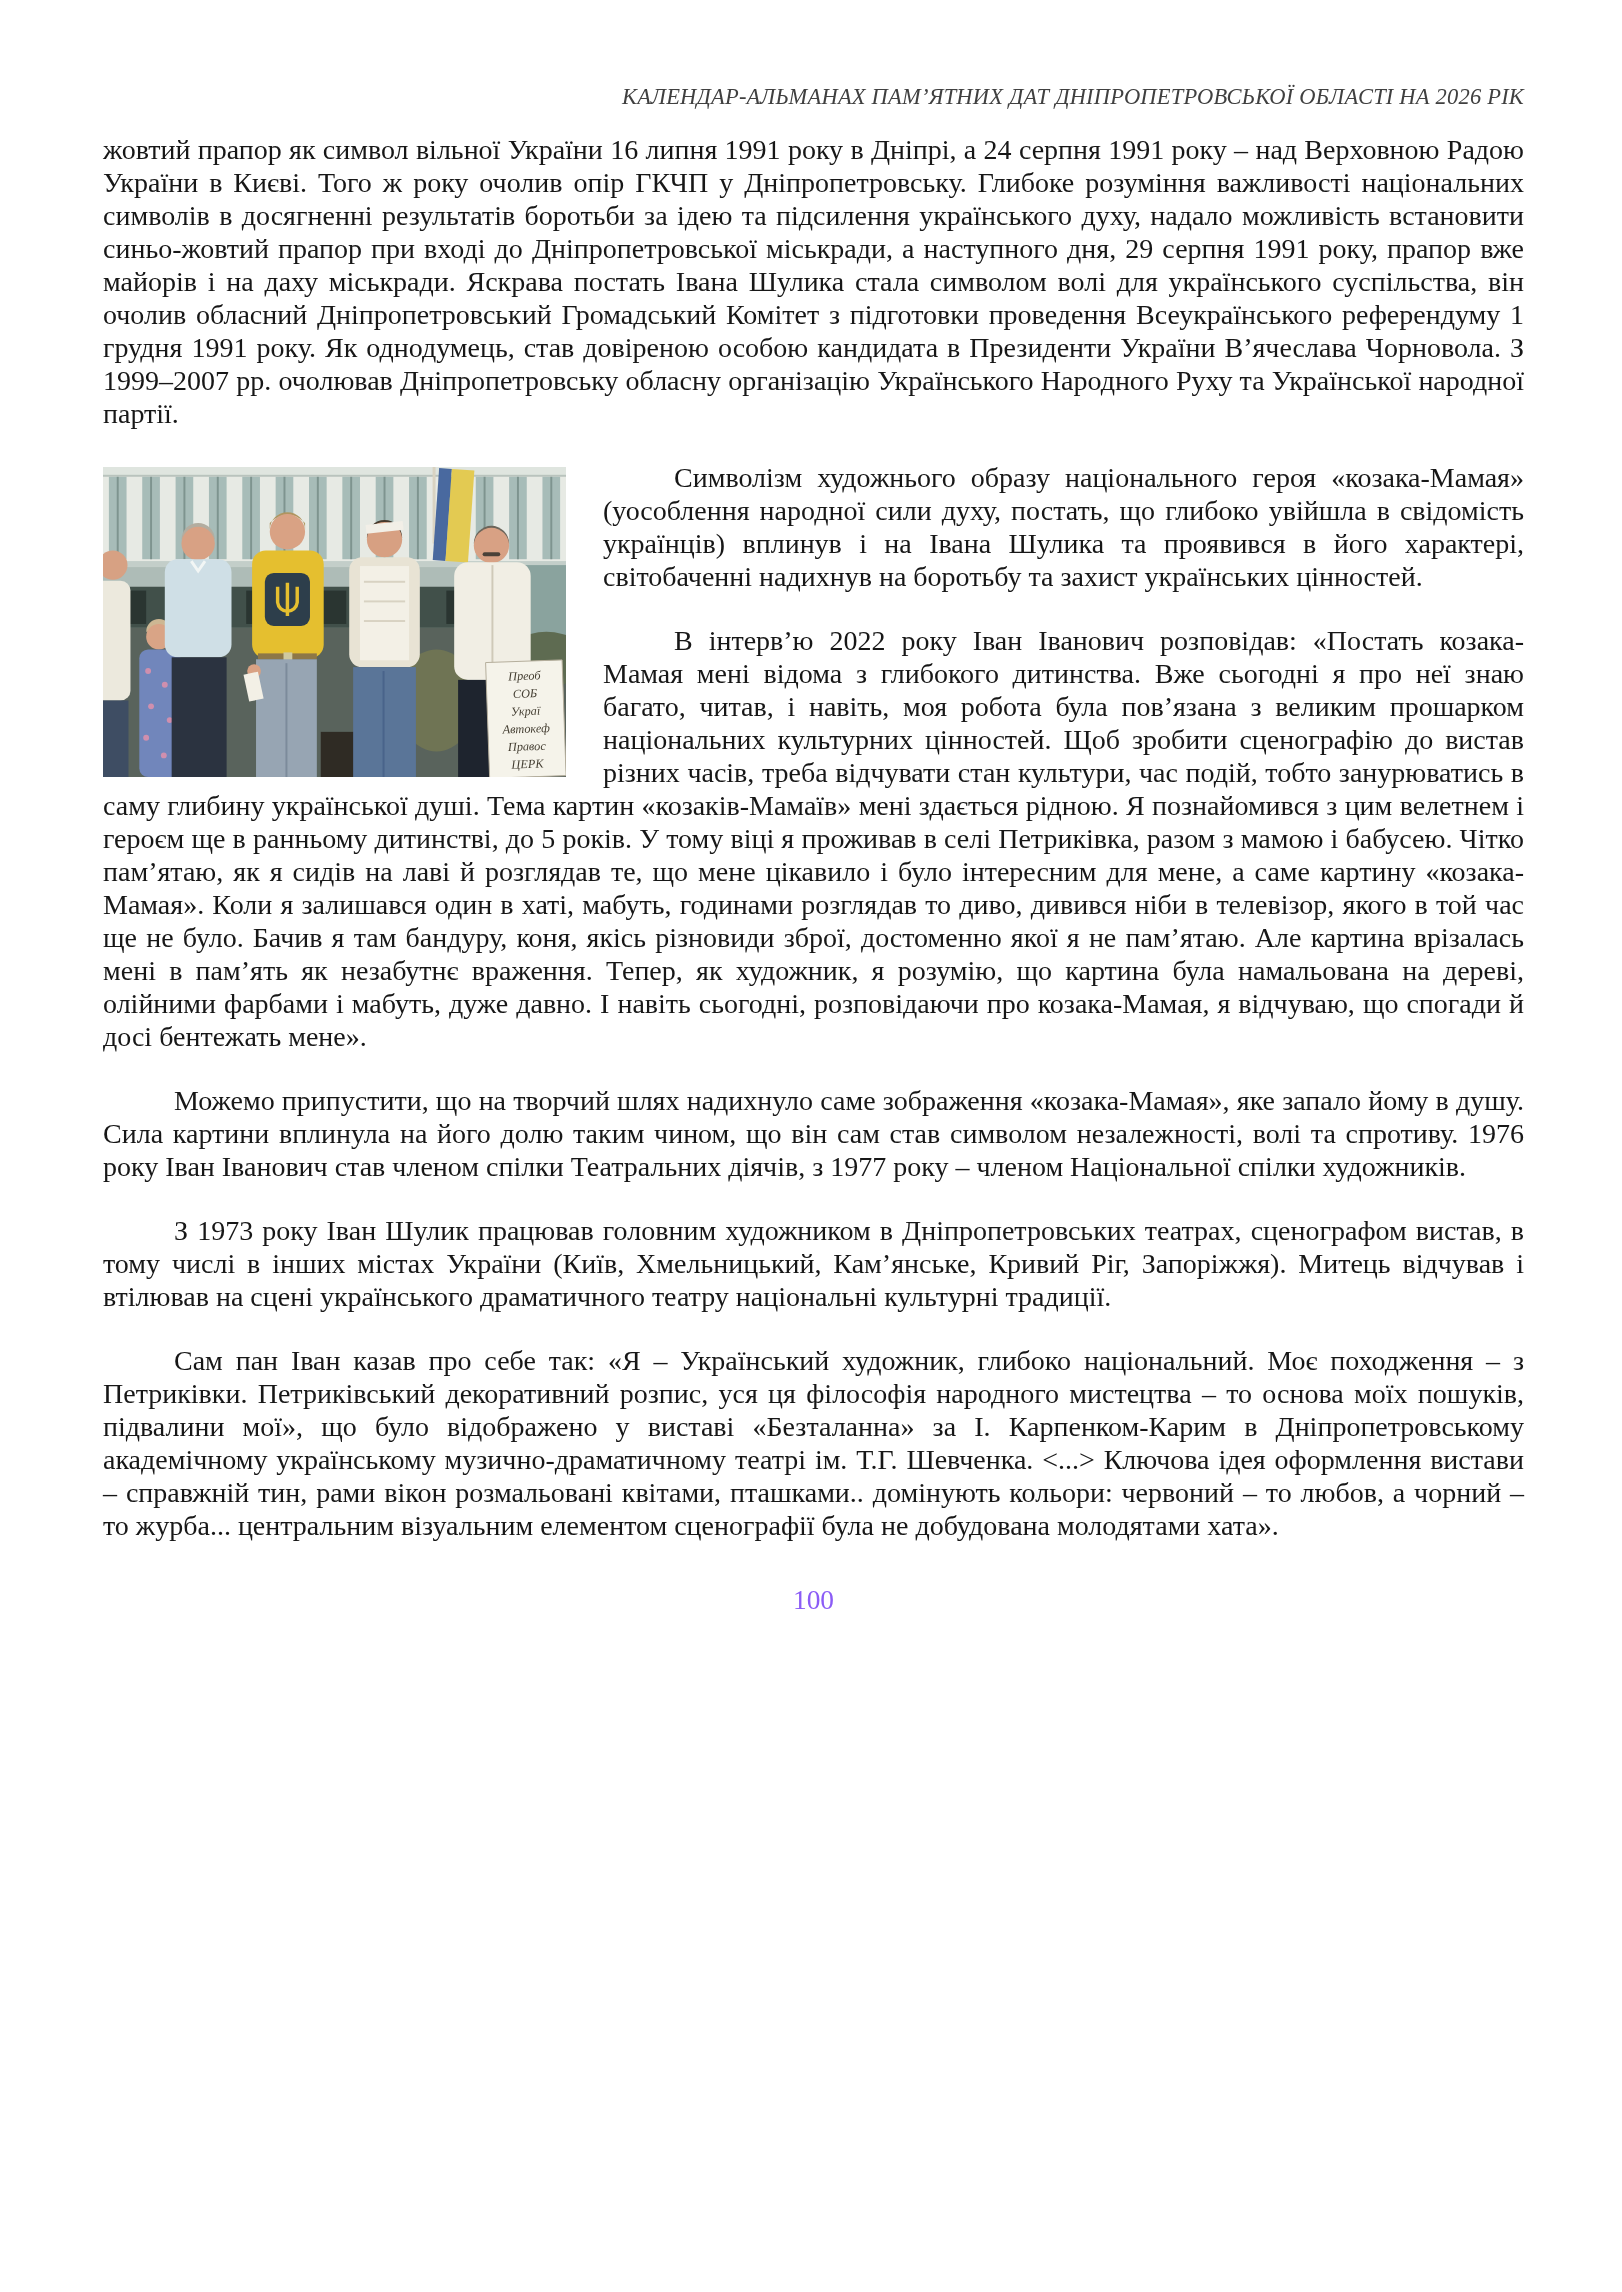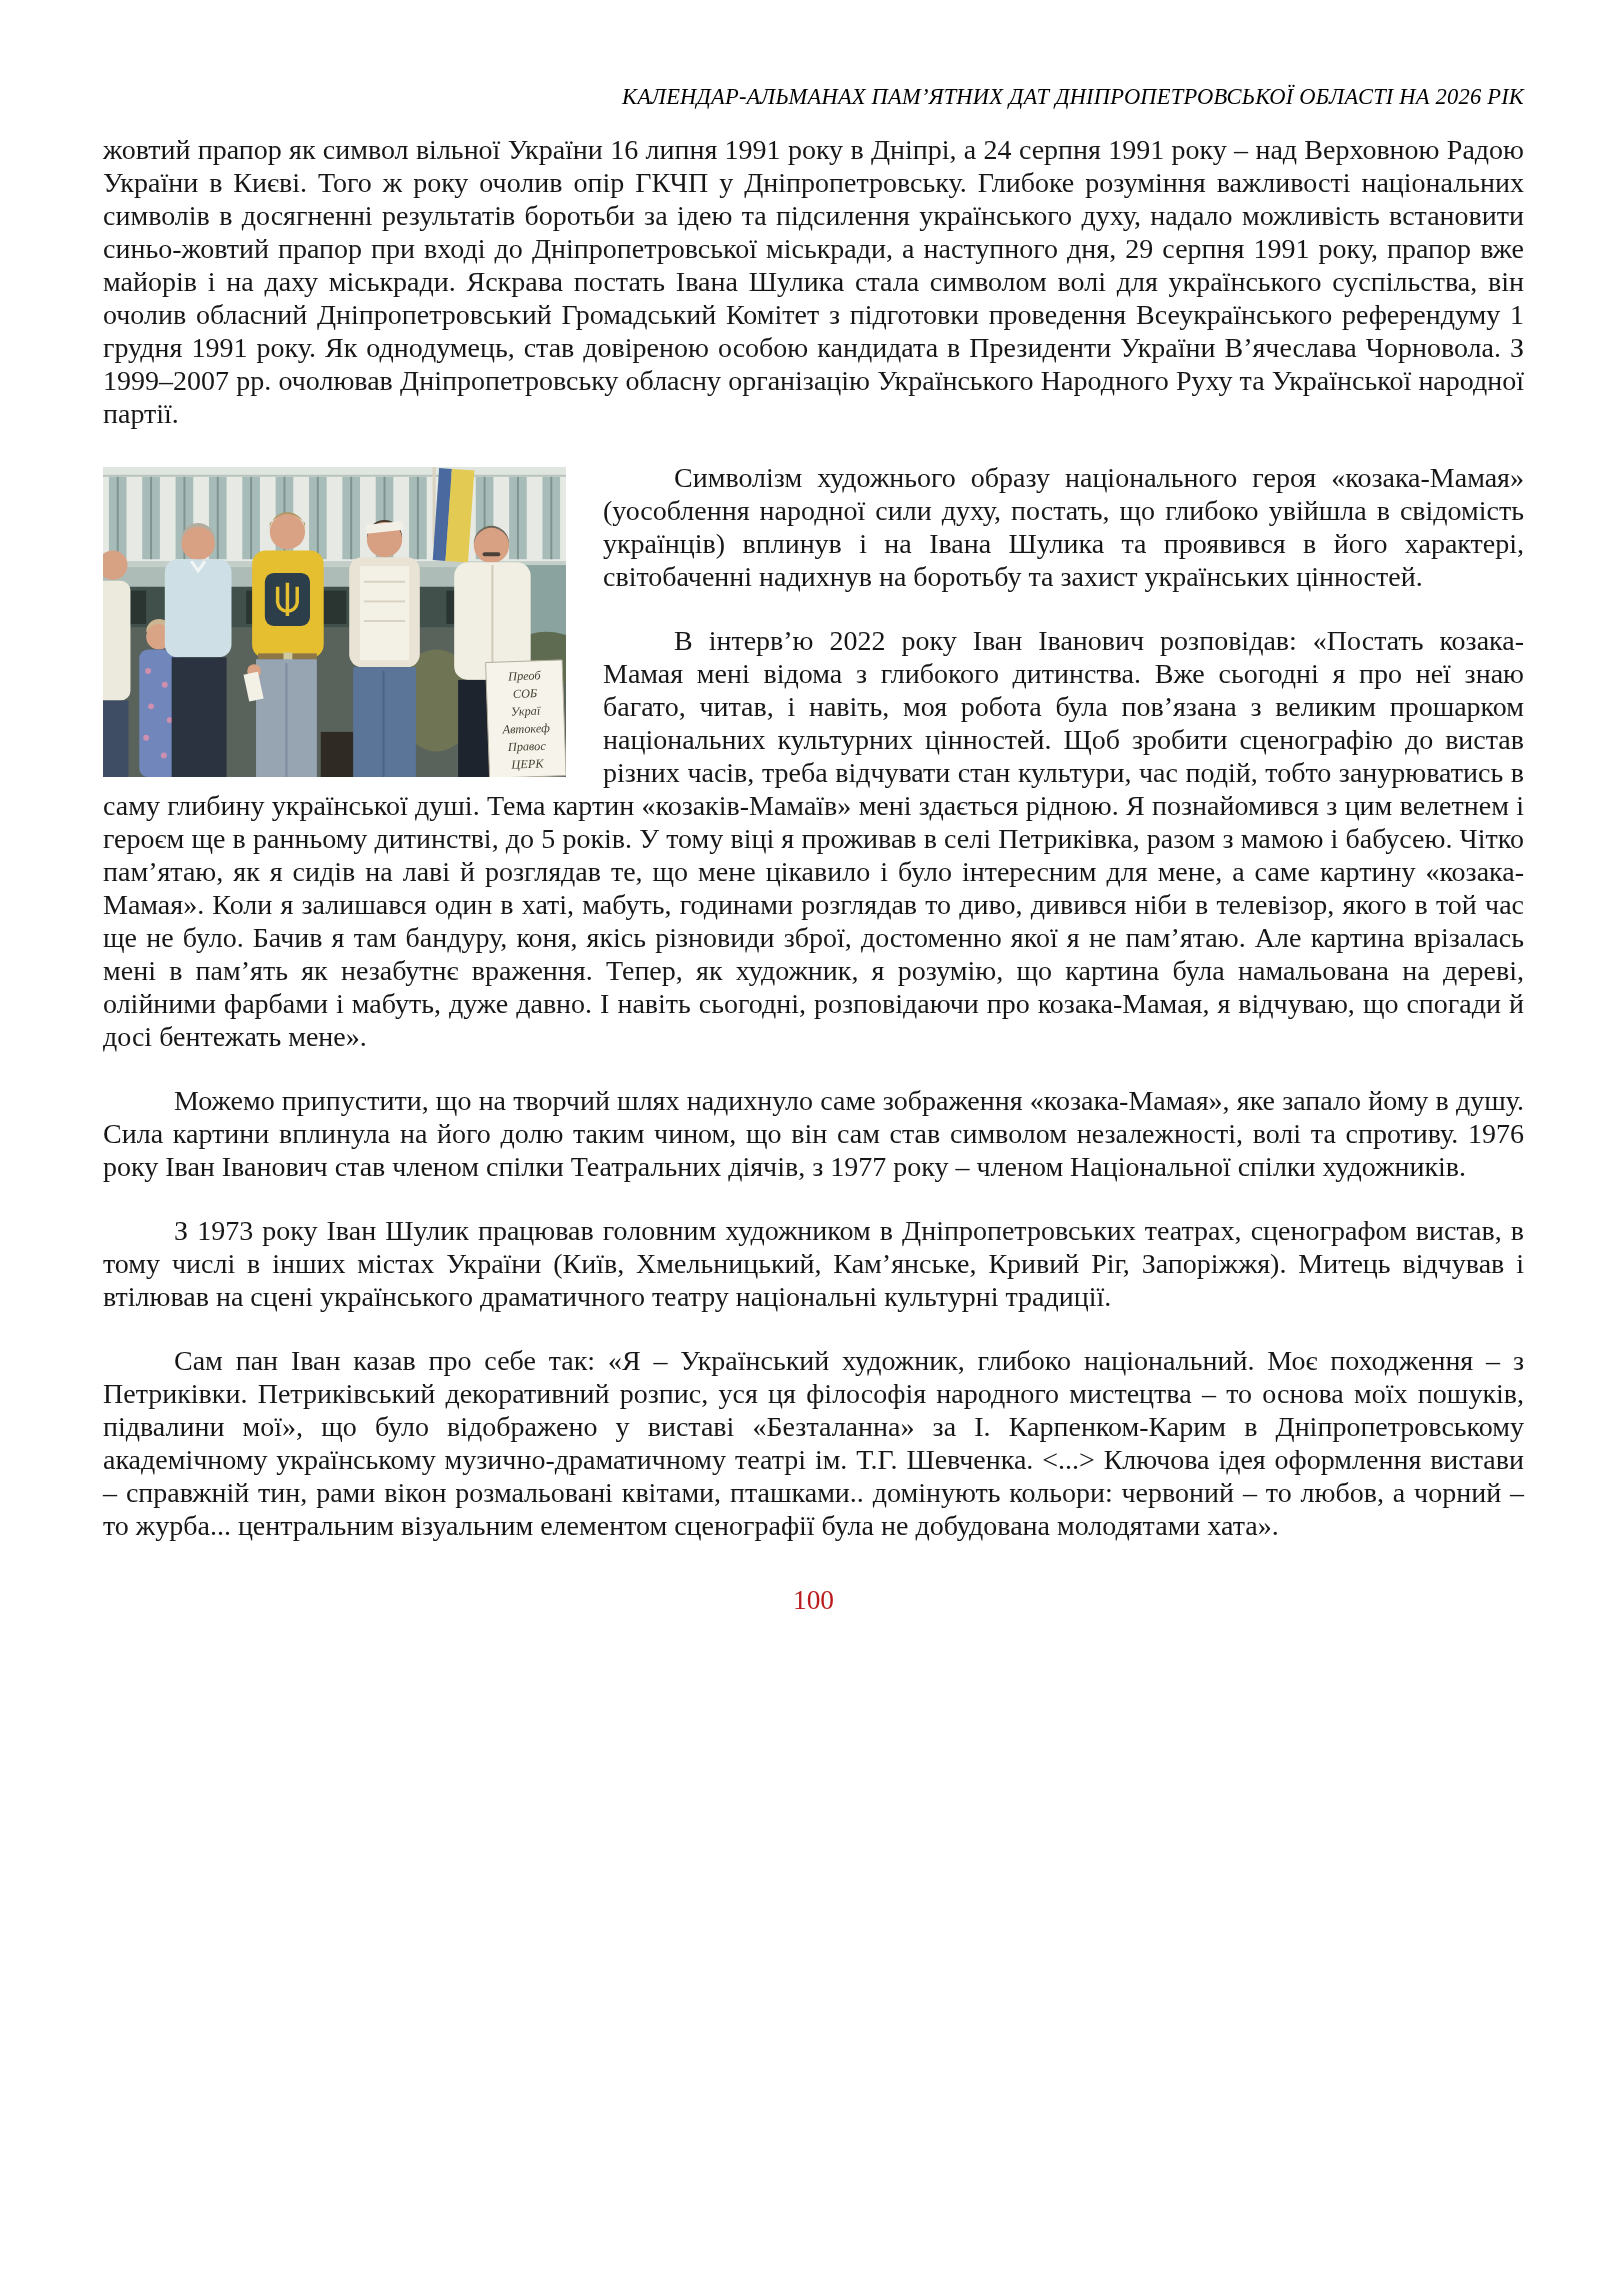--- a/index.html
+++ b/index.html
@@ -3,36 +3,36 @@
 <meta charset="utf-8">
 <style>
   html,body{margin:0;padding:0;background:#e9e9e9;}
   .page{
     width:1622px;height:2293px;background:#ffffff;position:relative;
     box-sizing:border-box;padding:84px 98px 0 103px;overflow:hidden;
     font-family:"Liberation Serif", serif;color:#171717;
   }
   .running-head{
     text-align:right;font-style:italic;font-size:22.5px;line-height:25.5px;
-    letter-spacing:0.2px;color:#000000;margin-bottom:23.5px;white-space:nowrap;
+    letter-spacing:0.2px;color:#404040;margin-bottom:23.5px;white-space:nowrap;
   }
   .body-text{font-size:28px;line-height:33px;text-align:justify;}
   .para{margin:0;text-align:justify;}
   .para.indent{text-indent:71px;margin-top:31px;}
   .it{}
   .photo{
     float:left;width:463px;height:310px;margin:5.9px 37px 7.8px 0;
     background:#cdd7d2;overflow:hidden;
   }
   .photo svg{display:block;}
   .sign-line{
     font:italic 12.5px "Liberation Serif", serif;fill:#453f33;
   }
   .pagenum{
-    clear:both;text-align:center;font-size:27.4px;margin-top:43px;color:#b91c1c;
+    clear:both;text-align:center;font-size:27.4px;margin-top:43px;color:#8b5cf6;
   }
 </style>
 </head>
 <body>
 
 <div class="page">
 
   <div class="running-head">КАЛЕНДАР-АЛЬМАНАХ ПАМ’ЯТНИХ ДАТ ДНІПРОПЕТРОВСЬКОЇ ОБЛАСТІ НА 2026 РІК</div>
 
   <div class="body-text">

